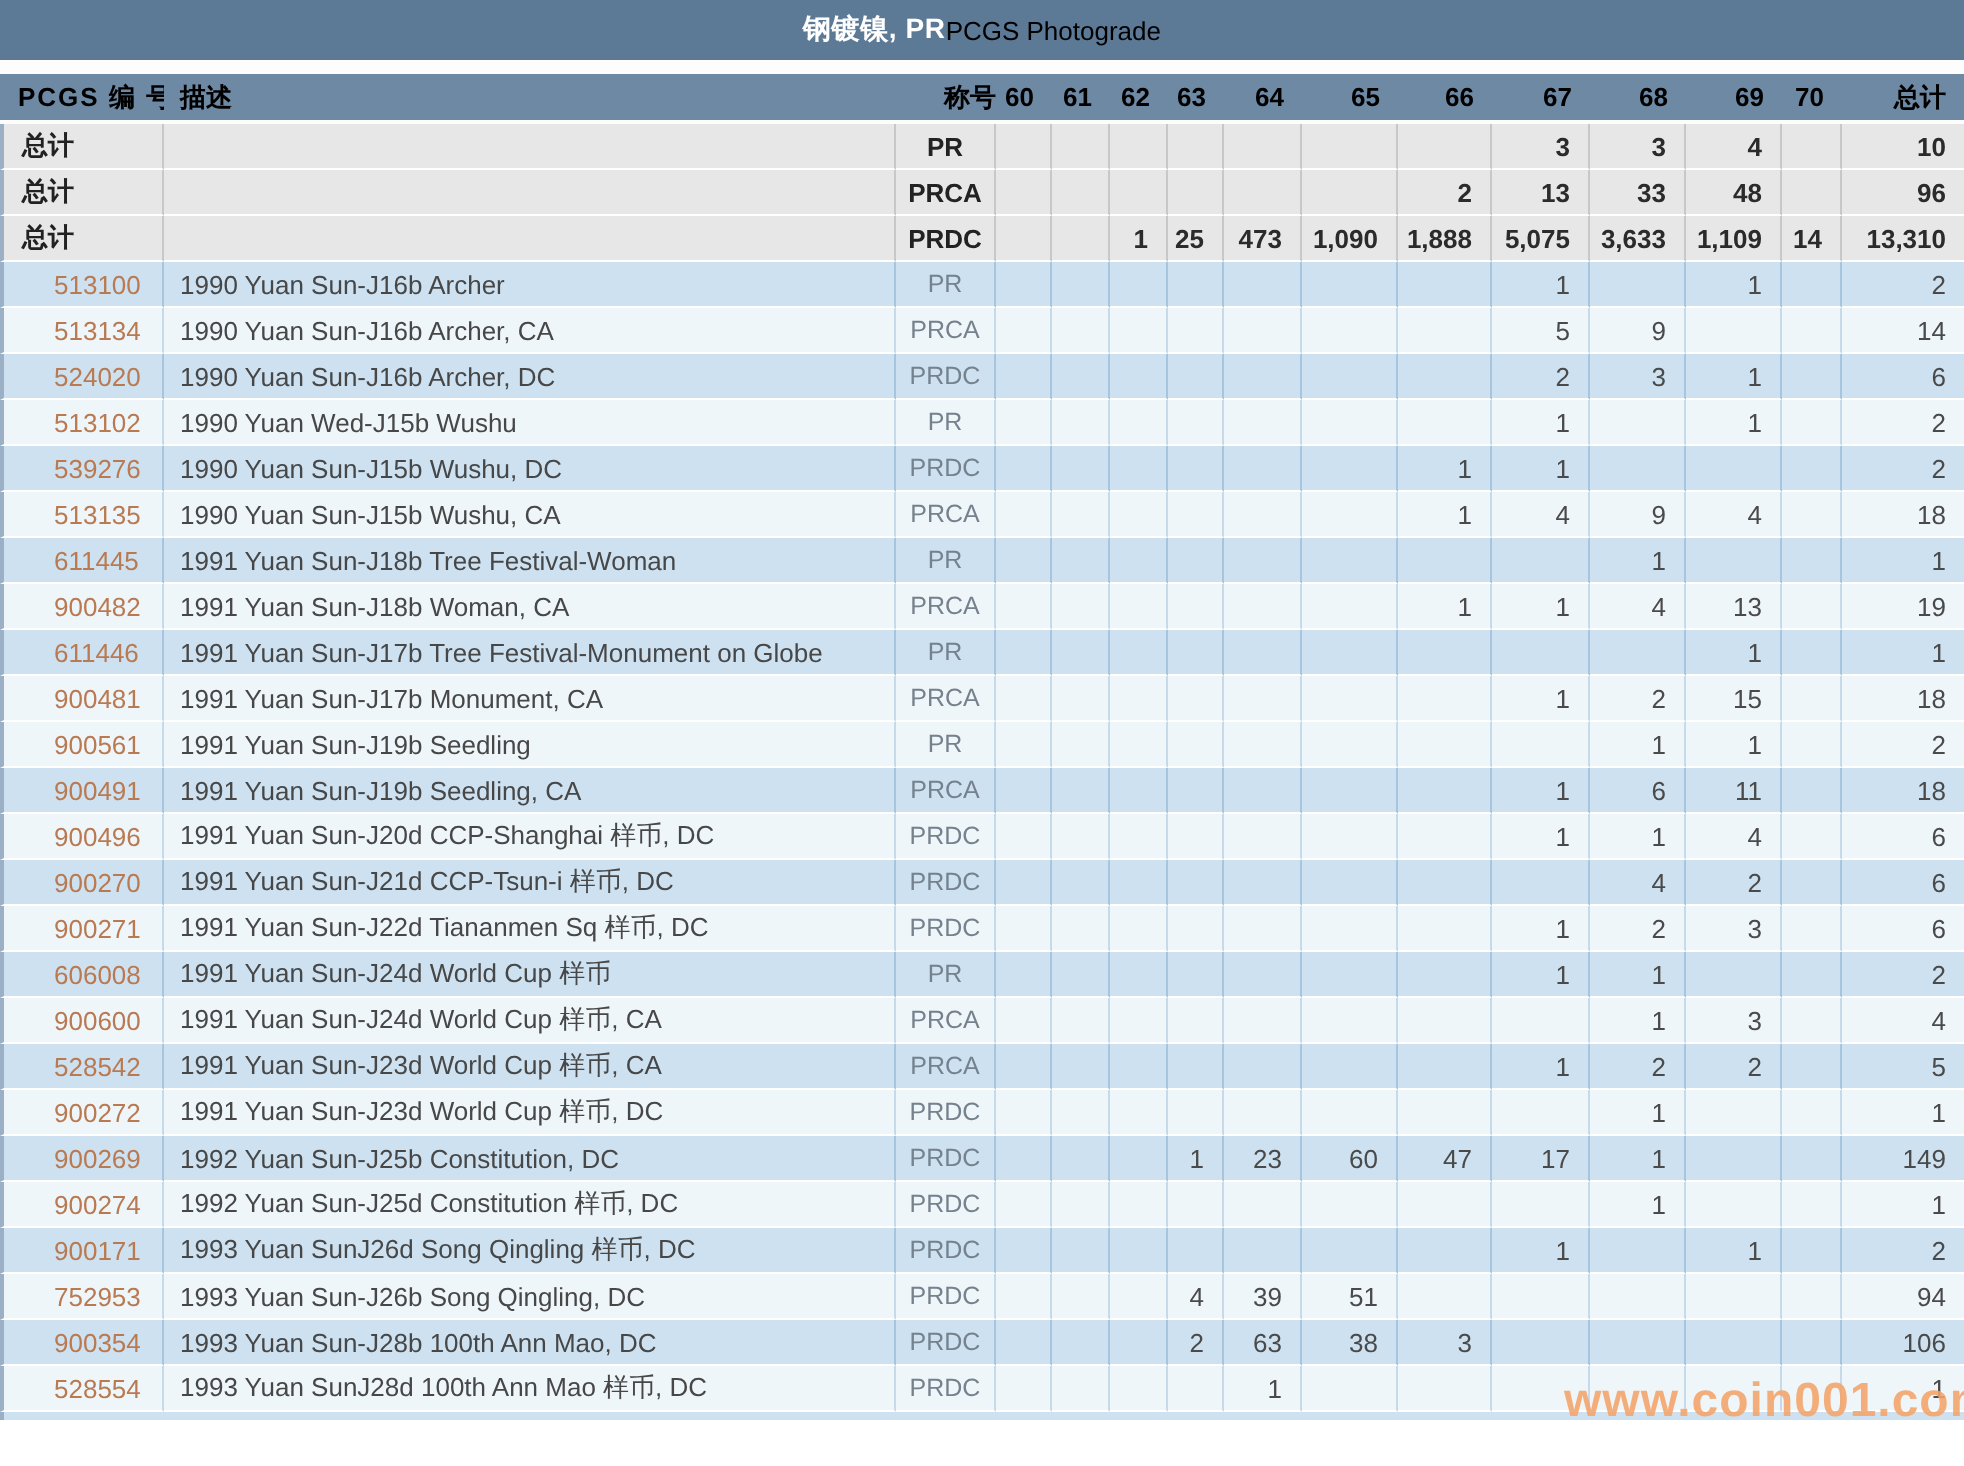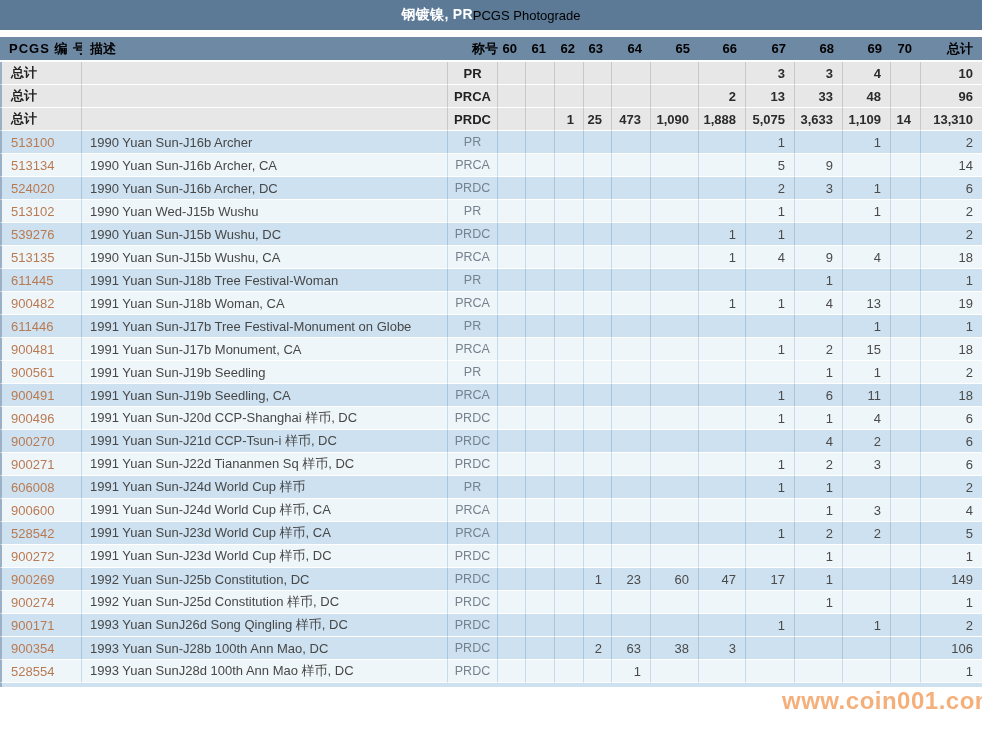--- a/index.html
+++ b/index.html
@@ -37,21 +37,21 @@
   }
   td:last-child{border-right:none;}
   td:first-child{border-left:2px solid #9bb0c4;}
   
   tr.t-row td{background:#e7e7e7;border-right-color:#c8c8c8;color:#222222;font-weight:bold;}
   
   tr.blue td{background:#cde1f0;border-right-color:#a7c5dc;}
   tr.pale td{background:#eff6fa;border-right-color:#c6dae9;}
   
   td.c-label{padding-left:9px;font-size:13px;}
-  td.c-pcgs{padding-left:9px;color:#b97a52;cursor:pointer;}
+  td.c-pcgs{padding-left:25px;color:#b97a52;cursor:pointer;}
   td.c-desc{padding-left:8px;color:#474747;}
   td.c-desig{text-align:center;color:#75828e;font-size:12.5px;}
   tr.t-row td.c-desig{color:#222222;font-size:13px;}
   td.c-val,td.c-total{text-align:right;padding-right:9px;}
   tr.t-row td.c-val,tr.t-row td.c-total{color:#2b2b2b;}
   
   .bottom-sliver{height:4px;background:#cde1f0;border-left:2px solid #9bb0c4;box-sizing:border-box;}
   
   .watermark{
     position:absolute;left:782px;top:687px;
@@ -526,20 +526,37 @@
         <td class="c-val"></td>
         <td class="c-val"></td>
         <td class="c-val"></td>
         <td class="c-val"></td>
         <td class="c-val">1</td>
         <td class="c-val"></td>
         <td class="c-val">1</td>
         <td class="c-val"></td>
         <td class="c-total">2</td>
       </tr>
+      <tr class="pale">
+        <td class="c-pcgs">752953</td>
+        <td class="c-desc">1993 Yuan Sun-J26b Song Qingling, DC</td>
+        <td class="c-desig">PRDC</td>
+        <td class="c-val"></td>
+        <td class="c-val"></td>
+        <td class="c-val"></td>
+        <td class="c-val">4</td>
+        <td class="c-val">39</td>
+        <td class="c-val">51</td>
+        <td class="c-val"></td>
+        <td class="c-val"></td>
+        <td class="c-val"></td>
+        <td class="c-val"></td>
+        <td class="c-val"></td>
+        <td class="c-total">94</td>
+      </tr>
       <tr class="blue">
         <td class="c-pcgs">900354</td>
         <td class="c-desc">1993 Yuan Sun-J28b 100th Ann Mao, DC</td>
         <td class="c-desig">PRDC</td>
         <td class="c-val"></td>
         <td class="c-val"></td>
         <td class="c-val"></td>
         <td class="c-val">2</td>
         <td class="c-val">63</td>
         <td class="c-val">38</td>

